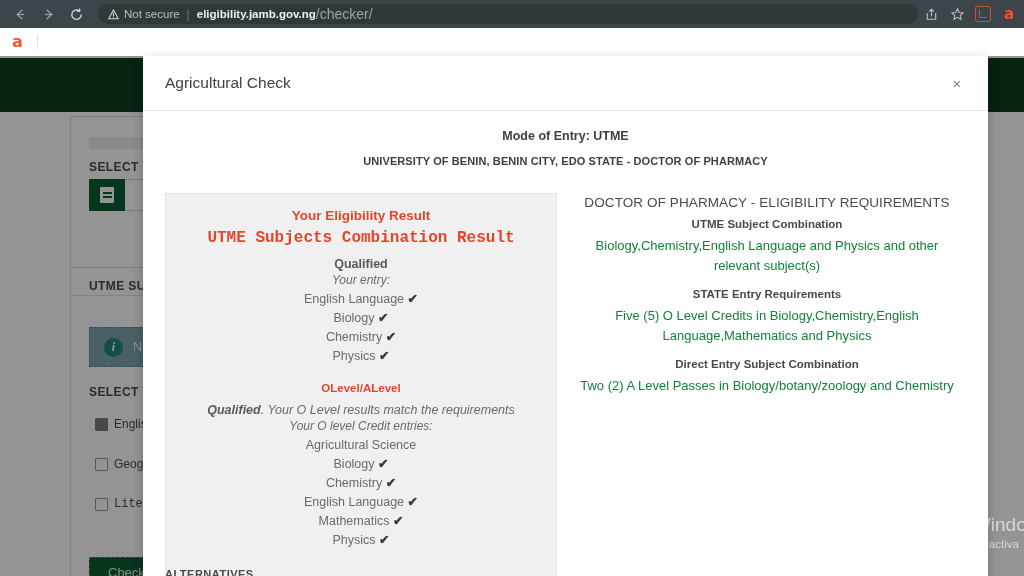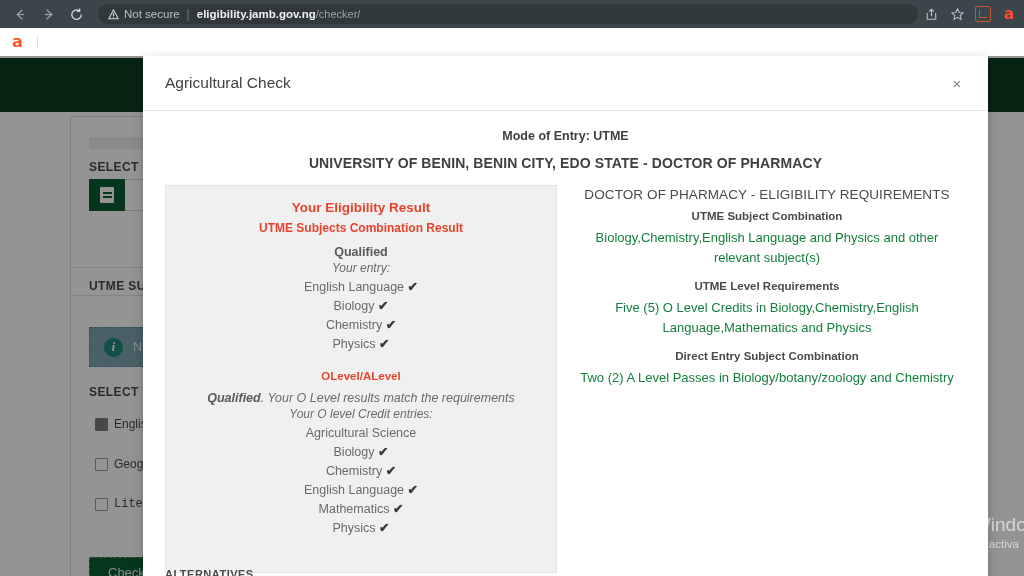--- a/index.html
+++ b/index.html
@@ -26,21 +26,21 @@
   .omnibox {
     margin-left: 8px; height: 20px; flex: 1; max-width: 812px;
     background: #30383c; border-radius: 10px;
     display: flex; align-items: center; padding: 0 10px;
     font-size: 11.5px; color: #cfd5d8;
   }
   .warn-icon { margin-right: 5px; display: flex; }
   .notsecure { color: #b9c0c4; font-size: 11.5px; }
   .omnibox-sep { color: #6b7579; margin: 0 7px; font-size: 12px; }
   .url-strong { color: #eef1f2; font-weight: bold; font-size: 11.5px; }
-  .url-dim { color: #9aa3a8; font-size: 11px; }
+  .url-dim { color: #9aa3a8; font-size: 14px; }
   .chrome-right { display: flex; align-items: center; margin-left: auto; padding-right: 2px; }
   .chrome-icon { width: 26px; height: 28px; display: flex; align-items: center; justify-content: center; color: #b9c0c4; }
   .ext-box { width: 14px; height: 14px; border: 1.4px solid #c0552f; border-radius: 2px; display:flex; align-items:center; justify-content:center; }
   .ext-box i { display:block; width:7px; height:7px; border-left:1.6px solid #c0552f; border-bottom:1.6px solid #c0552f; }
   .ahrefs-a-chrome { color: #ff4b2b; font-weight: bold; font-size: 15px; font-family: "DejaVu Sans", sans-serif; }
 
   
   .ahrefs-bar {
     position: absolute; left: 0; top: 28px; width: 1024px; height: 28px;
     background: #ffffff; border-bottom: 1px solid #e3e3e3;
@@ -128,29 +128,29 @@
     position: relative; height: 54px; border-bottom: 1px solid #e7e7e7;
     display: flex; align-items: center; padding: 0 22px;
   }
   .modal-title { font-size: 15.5px; color: #3f3f3f; }
   .modal-close {
     margin-left: auto; color: #7a7a7a; font-size: 15px; line-height: 1;
     width: 18px; height: 18px; display:flex; align-items:center; justify-content:center;
   }
   .modal-body { padding: 18px 22px 0 22px; text-align: center; }
   .mode-line { font-size: 12.5px; font-weight: bold; color: #3f3f3f; margin-bottom: 12px; }
-  .inst-line { font-size: 14px; font-weight: bold; color: #3f3f3f; margin-bottom: 14px; letter-spacing: .1px; }
+  .inst-line { font-size: 11px; font-weight: bold; color: #3f3f3f; margin-bottom: 26px; letter-spacing: .1px; }
   .cols { display: flex; gap: 14px; align-items: flex-start; }
   .col-left {
     width: 392px; background: #f0f0f0; border: 1px solid #e4e4e4;
     padding: 14px 16px 18px 16px; box-sizing: border-box; min-height: 388px;
   }
   .col-right { width: 392px; padding-top: 2px; box-sizing: border-box; }
   .res-title { color: #e8442c; font-weight: bold; font-size: 13.5px; margin-bottom: 6px; }
-  .res-sub { color: #e8442c; font-weight: bold; font-size: 12px; margin-bottom: 10px; }
+  .res-sub { color: #e8442c; font-weight: bold; font-size: 16px; margin-bottom: 10px; font-family: Liberation Mono, monospace; }
   .qualified { font-weight: bold; font-size: 12.5px; color: #5a5a5a; margin-bottom: 2px; }
   .your-entry { font-style: italic; font-size: 12px; color: #6a6a6a; margin-bottom: 3px; }
   .subj { font-size: 12.5px; color: #6a6a6a; line-height: 19px; }
   .tick { color: #3b3b3b; font-weight: bold; }
   .section-gap { height: 16px; }
   .ol-title { color: #e8442c; font-weight: bold; font-size: 11.5px; margin-bottom: 9px; }
   .ol-qual { font-size: 12.5px; color: #6a6a6a; margin-bottom: 2px; font-style: italic; }
   .ol-qual b { color: #5a5a5a; }
   .req-head { font-size: 13.5px; color: #4a4a4a; margin-bottom: 8px; letter-spacing: .1px; }
   .req-label { font-size: 11.5px; font-weight: bold; color: #4a4a4a; margin-bottom: 6px; }
@@ -322,21 +322,21 @@
           <div class="subj"><span>Mathematics</span> <span class="tick">✔</span></div>
           <div class="subj"><span>Physics</span> <span class="tick">✔</span></div>
         </div>
 
         <div class="col-right">
           <div class="req-head">DOCTOR OF PHARMACY - ELIGIBILITY REQUIREMENTS</div>
 
           <div class="req-label">UTME Subject Combination</div>
           <div class="req-text">Biology,Chemistry,English Language and Physics and other relevant subject(s)</div>
 
-          <div class="req-label">UTME Level Requirements</div>
+          <div class="req-label">STATE Entry Requirements</div>
           <div class="req-text">Five (5) O Level Credits in Biology,Chemistry,English Language,Mathematics and Physics</div>
 
           <div class="req-label">Direct Entry Subject Combination</div>
           <div class="req-text">Two (2) A Level Passes in Biology/botany/zoology and Chemistry</div>
         </div>
 
       </div>
     </div>
 
     <div class="alt-text" style="left:22px; top:512px;">ALTERNATIVES</div>

